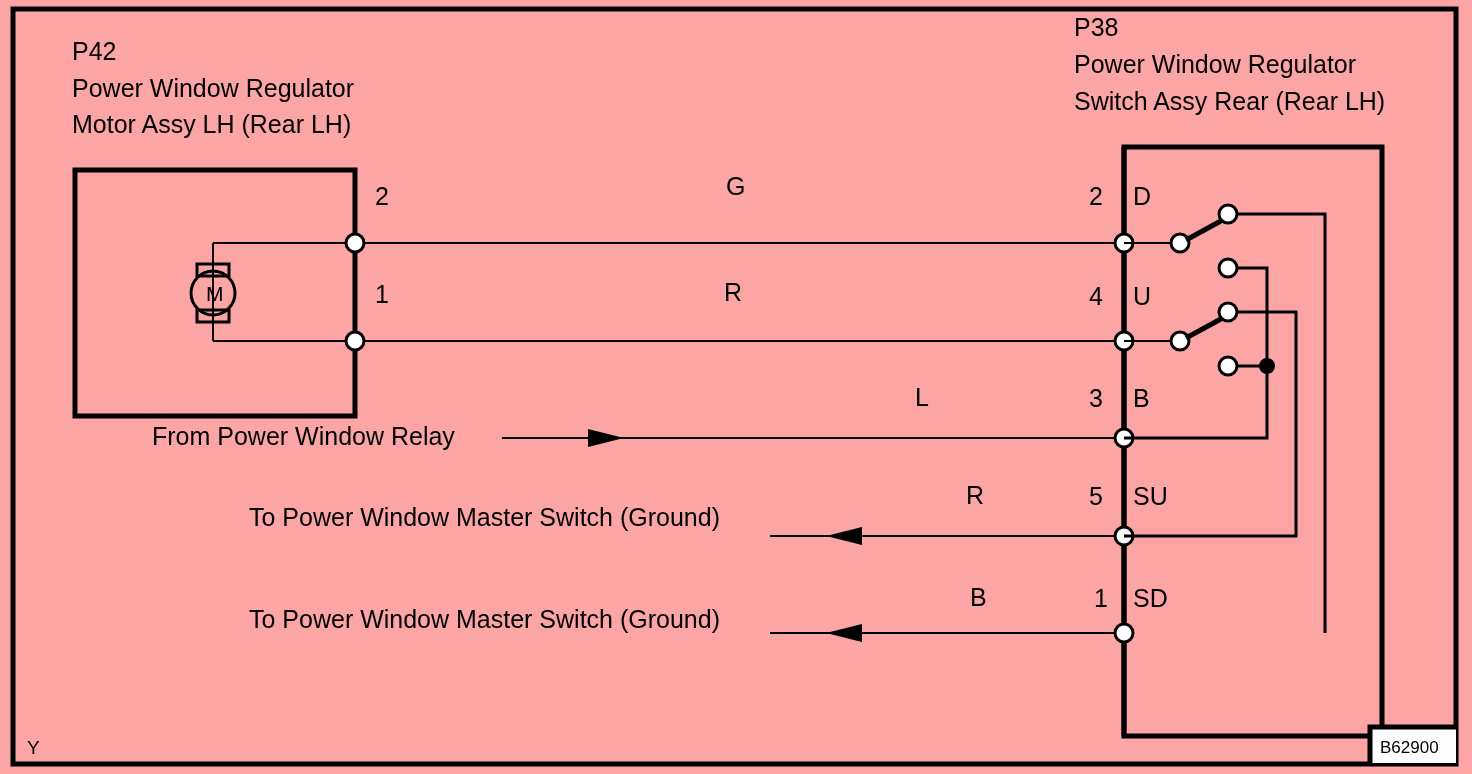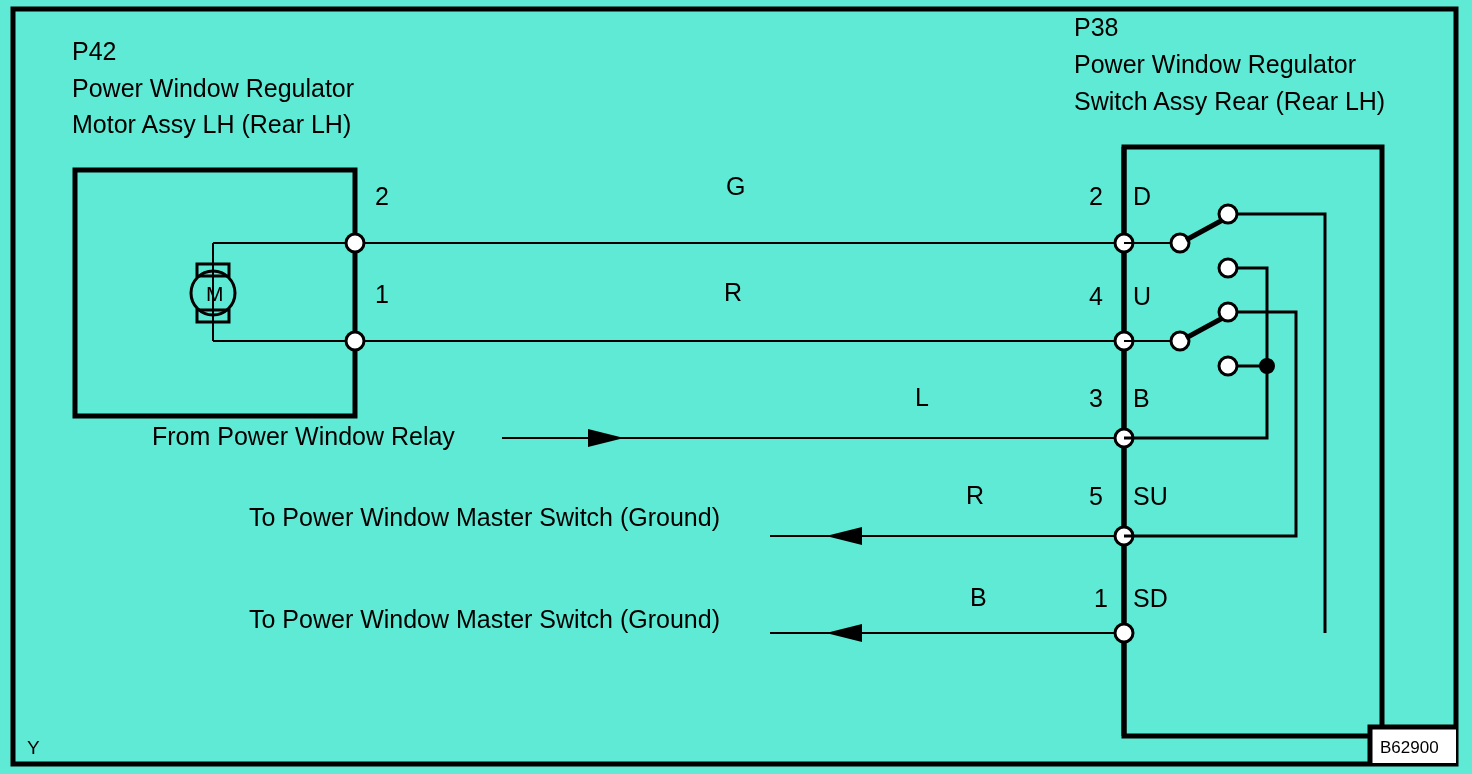--- a/index.html
+++ b/index.html
@@ -10,21 +10,21 @@
   body {
     width: 1472px;
     height: 774px;
     font-family: "Liberation Sans", sans-serif;
     overflow: hidden;
   }
   #diagram-root {
     position: relative;
     width: 1472px;
     height: 774px;
-    background: #5eead4;
+    background: #fca5a5;
     text-align: center;
   }
   svg.wiring {
     position: absolute;
     top: 0;
     left: 0;
     width: 1472px;
     height: 774px;
     display: block;
   }

